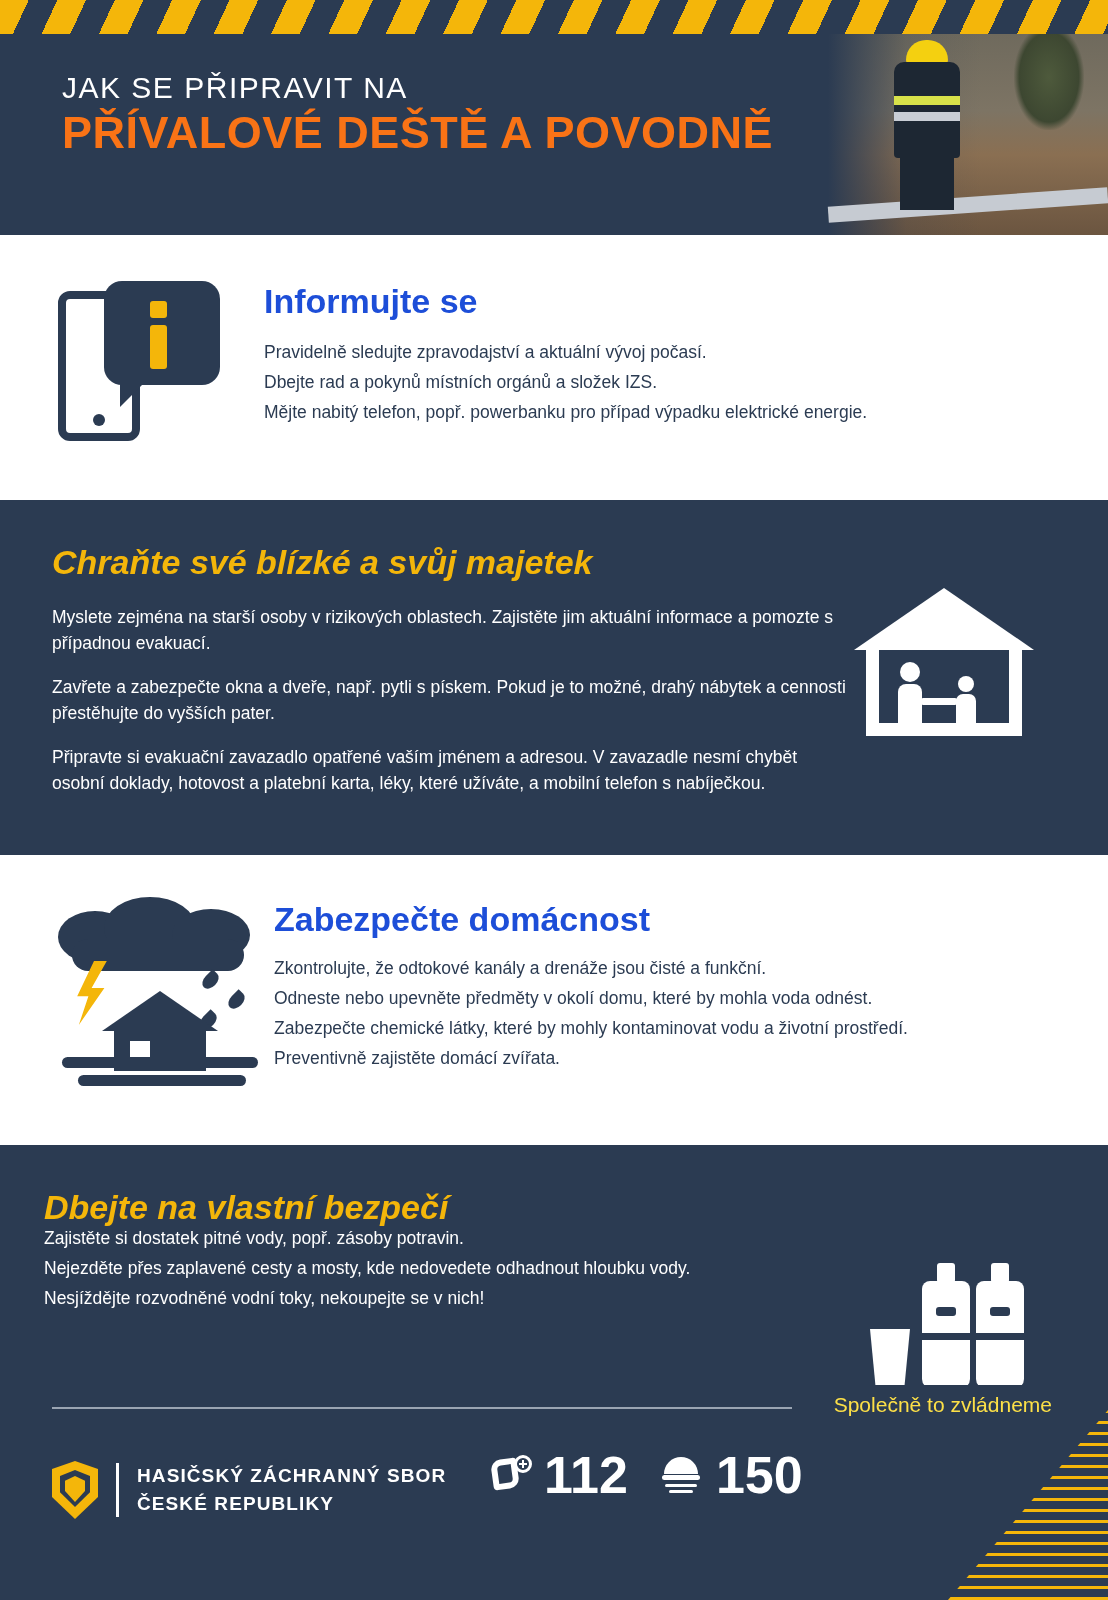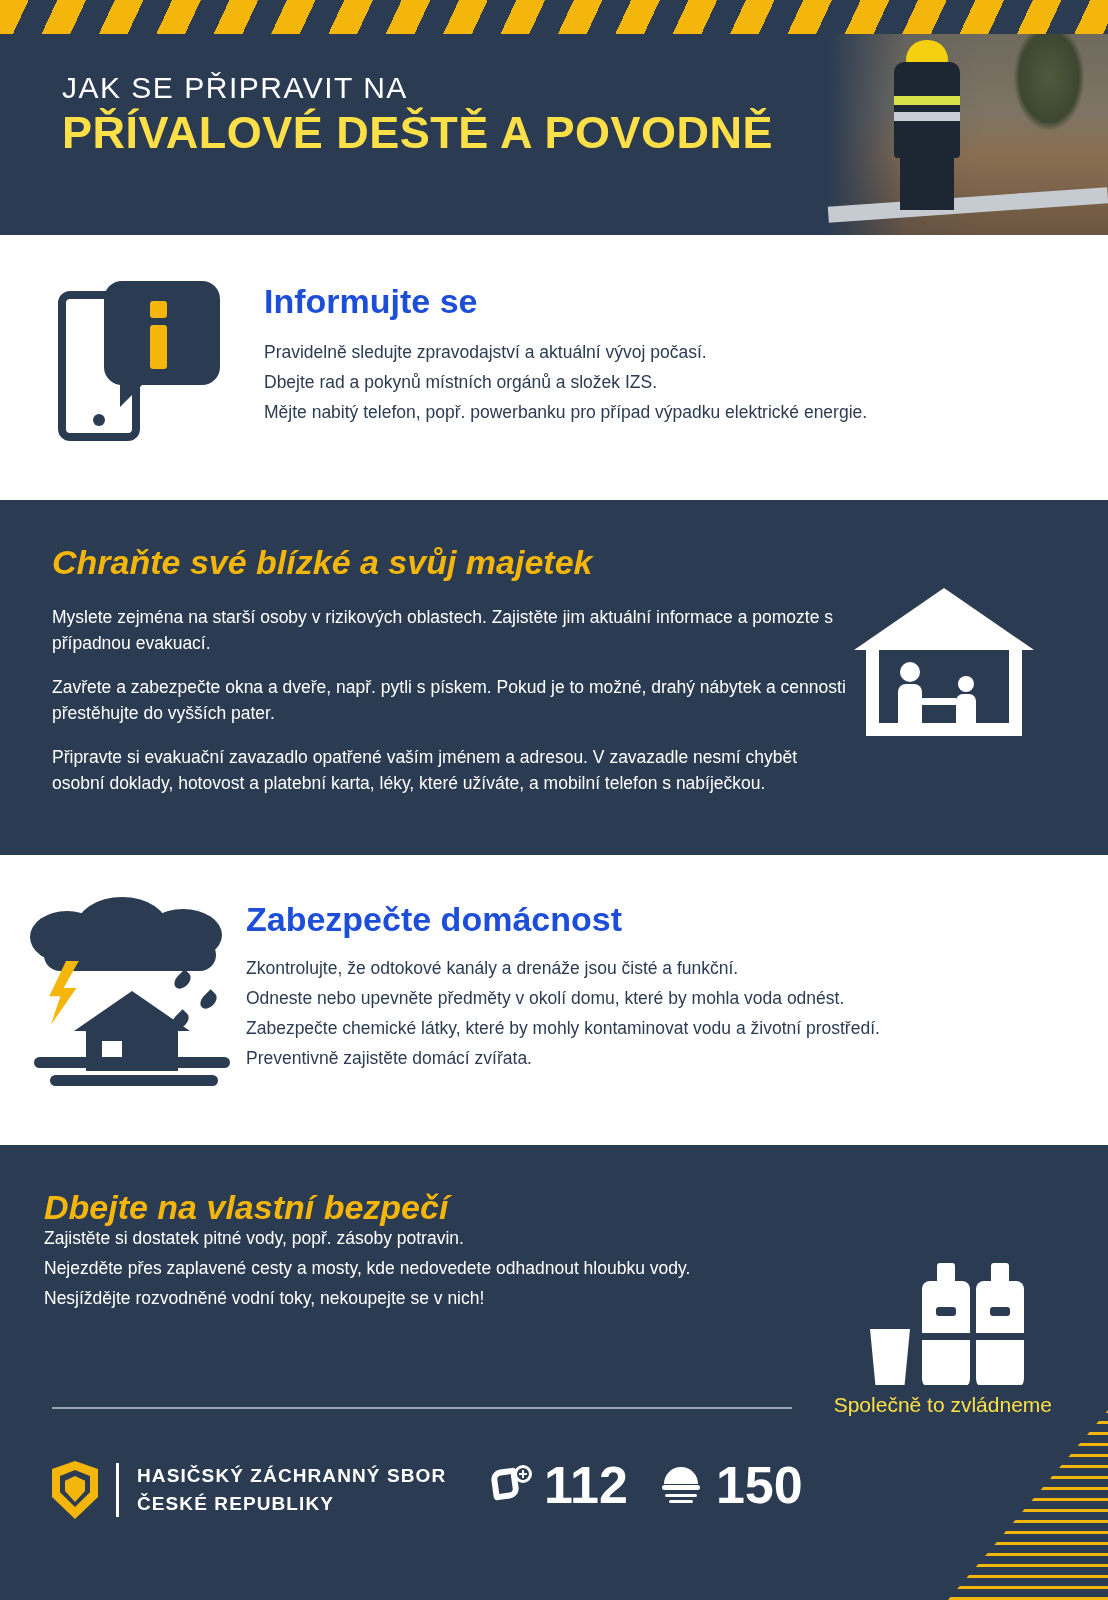--- a/index.html
+++ b/index.html
@@ -108,21 +108,21 @@
   .header-kicker {
     font-size: 30px;
     letter-spacing: 1.5px;
     color: #ffffff;
     font-weight: 400;
     line-height: 1.05;
   }
   .header-title {
     font-size: 45px;
     font-weight: 700;
-    color: #fde047;
+    color: #f97316;
     letter-spacing: 0.5px;
     line-height: 1.12;
     margin-top: 4px;
   }
 
   
   .section {
     position: relative;
     box-sizing: border-box;
   }
@@ -246,21 +246,21 @@
   .fig-head { border-radius: 50%; }
   .adult-head { left: 46px; top: 74px; width: 20px; height: 20px; }
   .adult-body { left: 44px; top: 96px; width: 24px; height: 40px; border-radius: 8px 8px 0 0; }
   .child-head { left: 104px; top: 88px; width: 16px; height: 16px; }
   .child-body { left: 102px; top: 106px; width: 20px; height: 30px; border-radius: 7px 7px 0 0; }
   .hands { left: 66px; top: 110px; width: 38px; height: 7px; border-radius: 4px; }
 
   
   .s3 {
     height: 290px;
-    padding: 40px 52px 0 24px;
+    padding: 40px 52px 0 52px;
   }
   .s3-inner { display: flex; }
   .s3-icon { width: 222px; flex: none; position: relative; height: 200px; }
   .s3-text { padding-top: 6px; }
   .s3-text .sec-body { margin-top: 18px; max-width: 800px; }
 
   .cloud {
     position: absolute;
     background: #2b3b52;
     border-radius: 50%;
@@ -423,21 +423,21 @@
   .logo-lines {
     color: #ffffff;
     font-size: 19px;
     font-weight: 700;
     letter-spacing: 1.1px;
     line-height: 1.45;
   }
   .emergency {
     position: absolute;
     left: 490px;
-    top: 74px;
+    top: 64px;
     display: flex;
     align-items: flex-end;
     gap: 34px;
   }
   .em-item {
     display: flex;
     align-items: center;
     gap: 12px;
   }
   .em-num {

